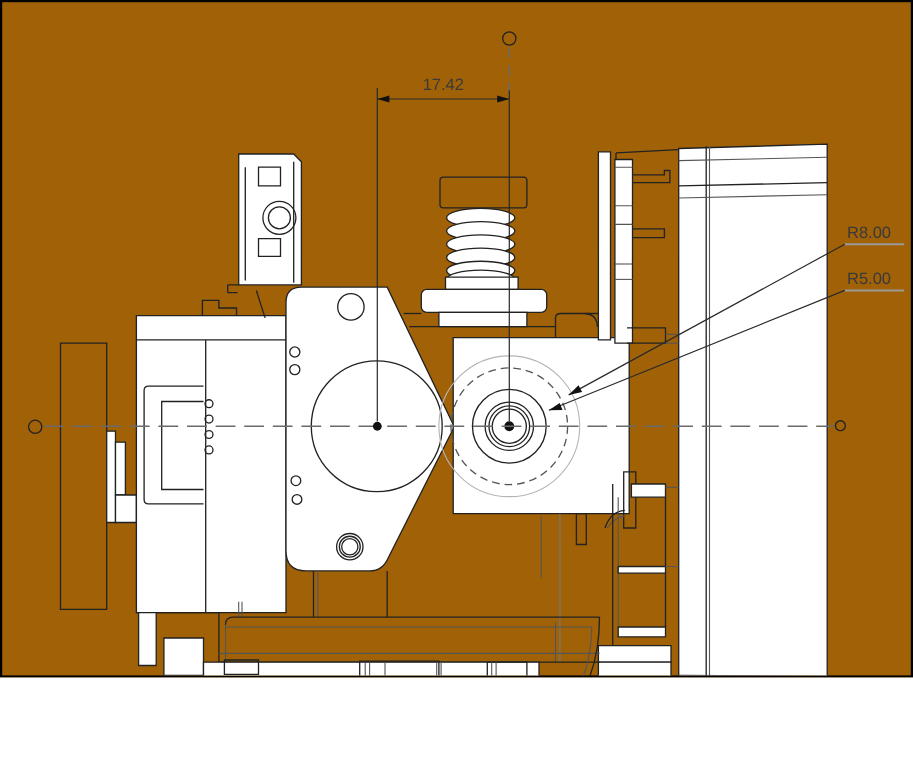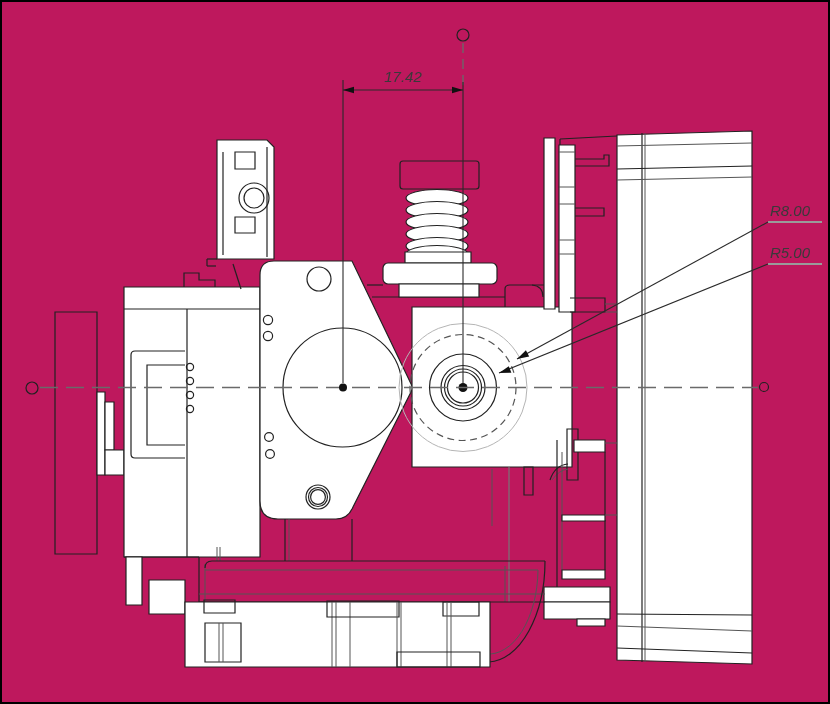--- a/index.html
+++ b/index.html
@@ -1,24 +1,23 @@
 <!DOCTYPE html>
 <html><head>
 <meta charset="utf-8">
 <style>
   html,body{margin:0;padding:0;background:#fff;}
   .canvas{
     position:relative;
-    width:830px;height:704px;
+    width:830px;height:616px;
     box-sizing:border-box;
     border:2px solid #000;
-    background:#be185d;
+    background:#a16207;
     font-family:"Liberation Sans", sans-serif;
     overflow:hidden;
-    font-style:italic;
   }
   svg{display:block;}
   svg *{vector-effect:non-scaling-stroke;}
   .ln,path,rect,circle,ellipse,line,polyline{fill:none;stroke:#222;stroke-width:1.2;}
   .wh{fill:#ffffff;}
   .thin{stroke-width:1;stroke:#555;}
   .gray{stroke:#777;}
   .lt{stroke:#b5b5b5;stroke-width:1;}
   .cl{stroke:#6a6a6a;stroke-width:1.4;stroke-dasharray:18 8;}
   .cl2{stroke:#6a6a6a;stroke-width:1.3;stroke-dasharray:10 6;}

